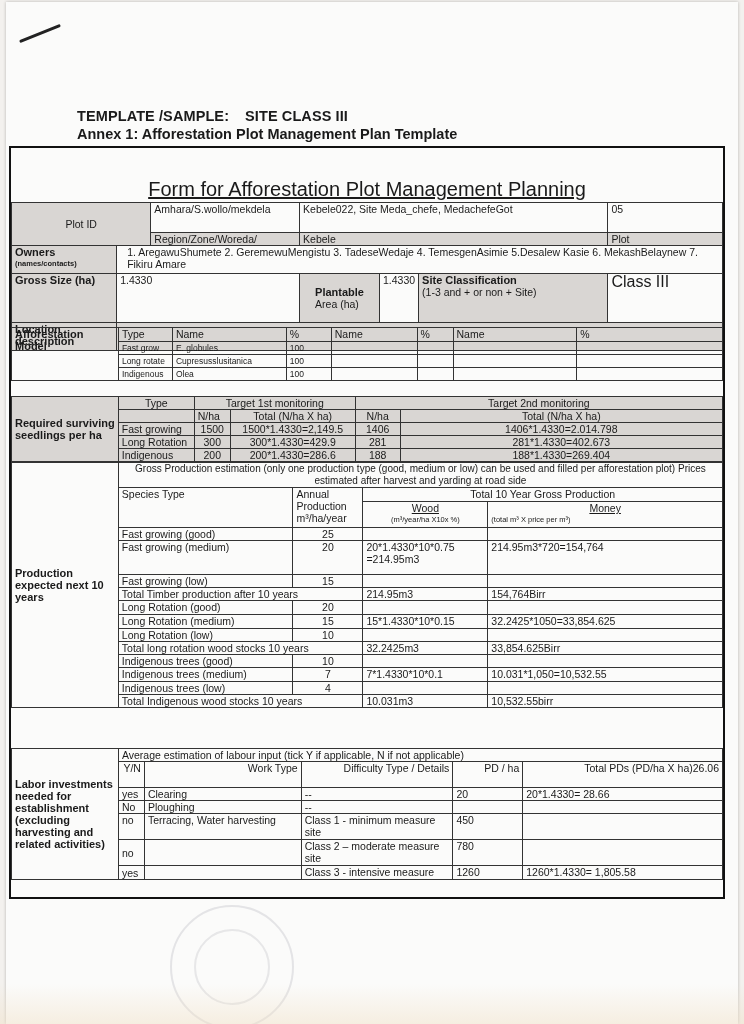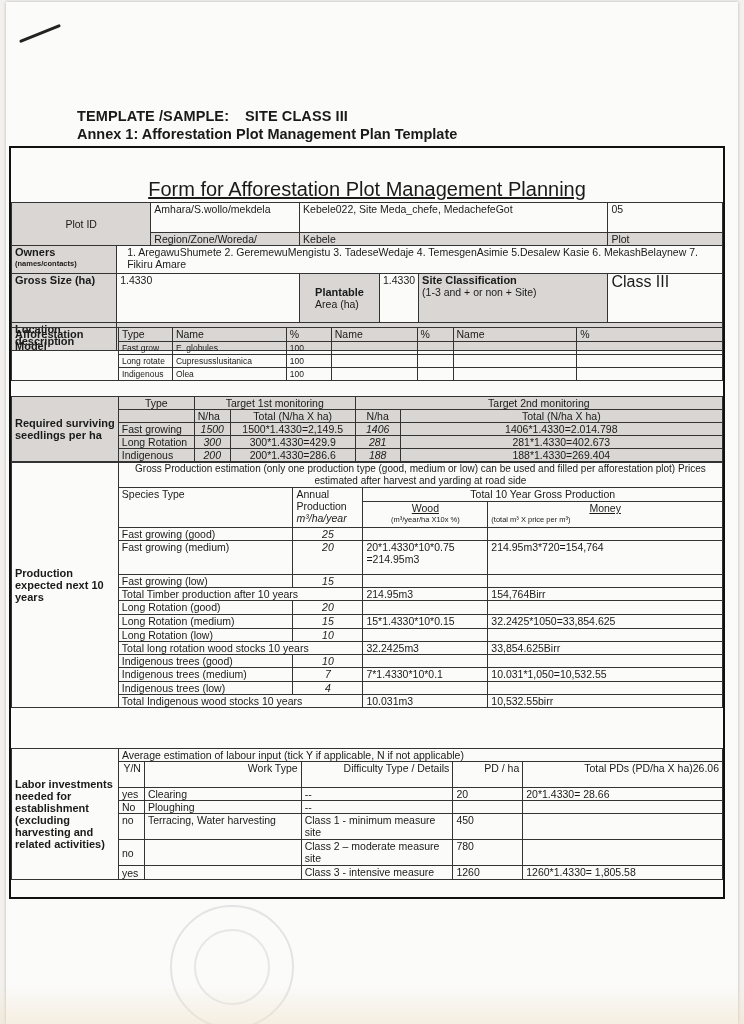--- a/index.html
+++ b/index.html
@@ -44,21 +44,21 @@
   }
   table { border-collapse: collapse; position: absolute; }
   td {
     border: 1px solid #333; font-size: 10.5px; padding: 0 3px;
     vertical-align: top; line-height: 12px;
   }
   .shade { background: #d9d6d3; }
   .lbl { font-weight: bold; font-size: 11px; }
   .small { font-size: 8.5px; }
   .tiny { font-size: 7.5px; }
-  .it { font-style: italic; }
+  .it { }
   .c { text-align: center; }
   .u { text-decoration: underline; }
   .stamp {
     position: absolute; left: 170px; top: 905px; width: 120px; height: 120px;
     border-radius: 50%; border: 2px solid rgba(160,160,170,0.25);
   }
   .stamp::after {
     content: ""; position: absolute; left: 22px; top: 22px; width: 72px; height: 72px;
     border-radius: 50%; border: 2px solid rgba(160,160,170,0.22);
   }

